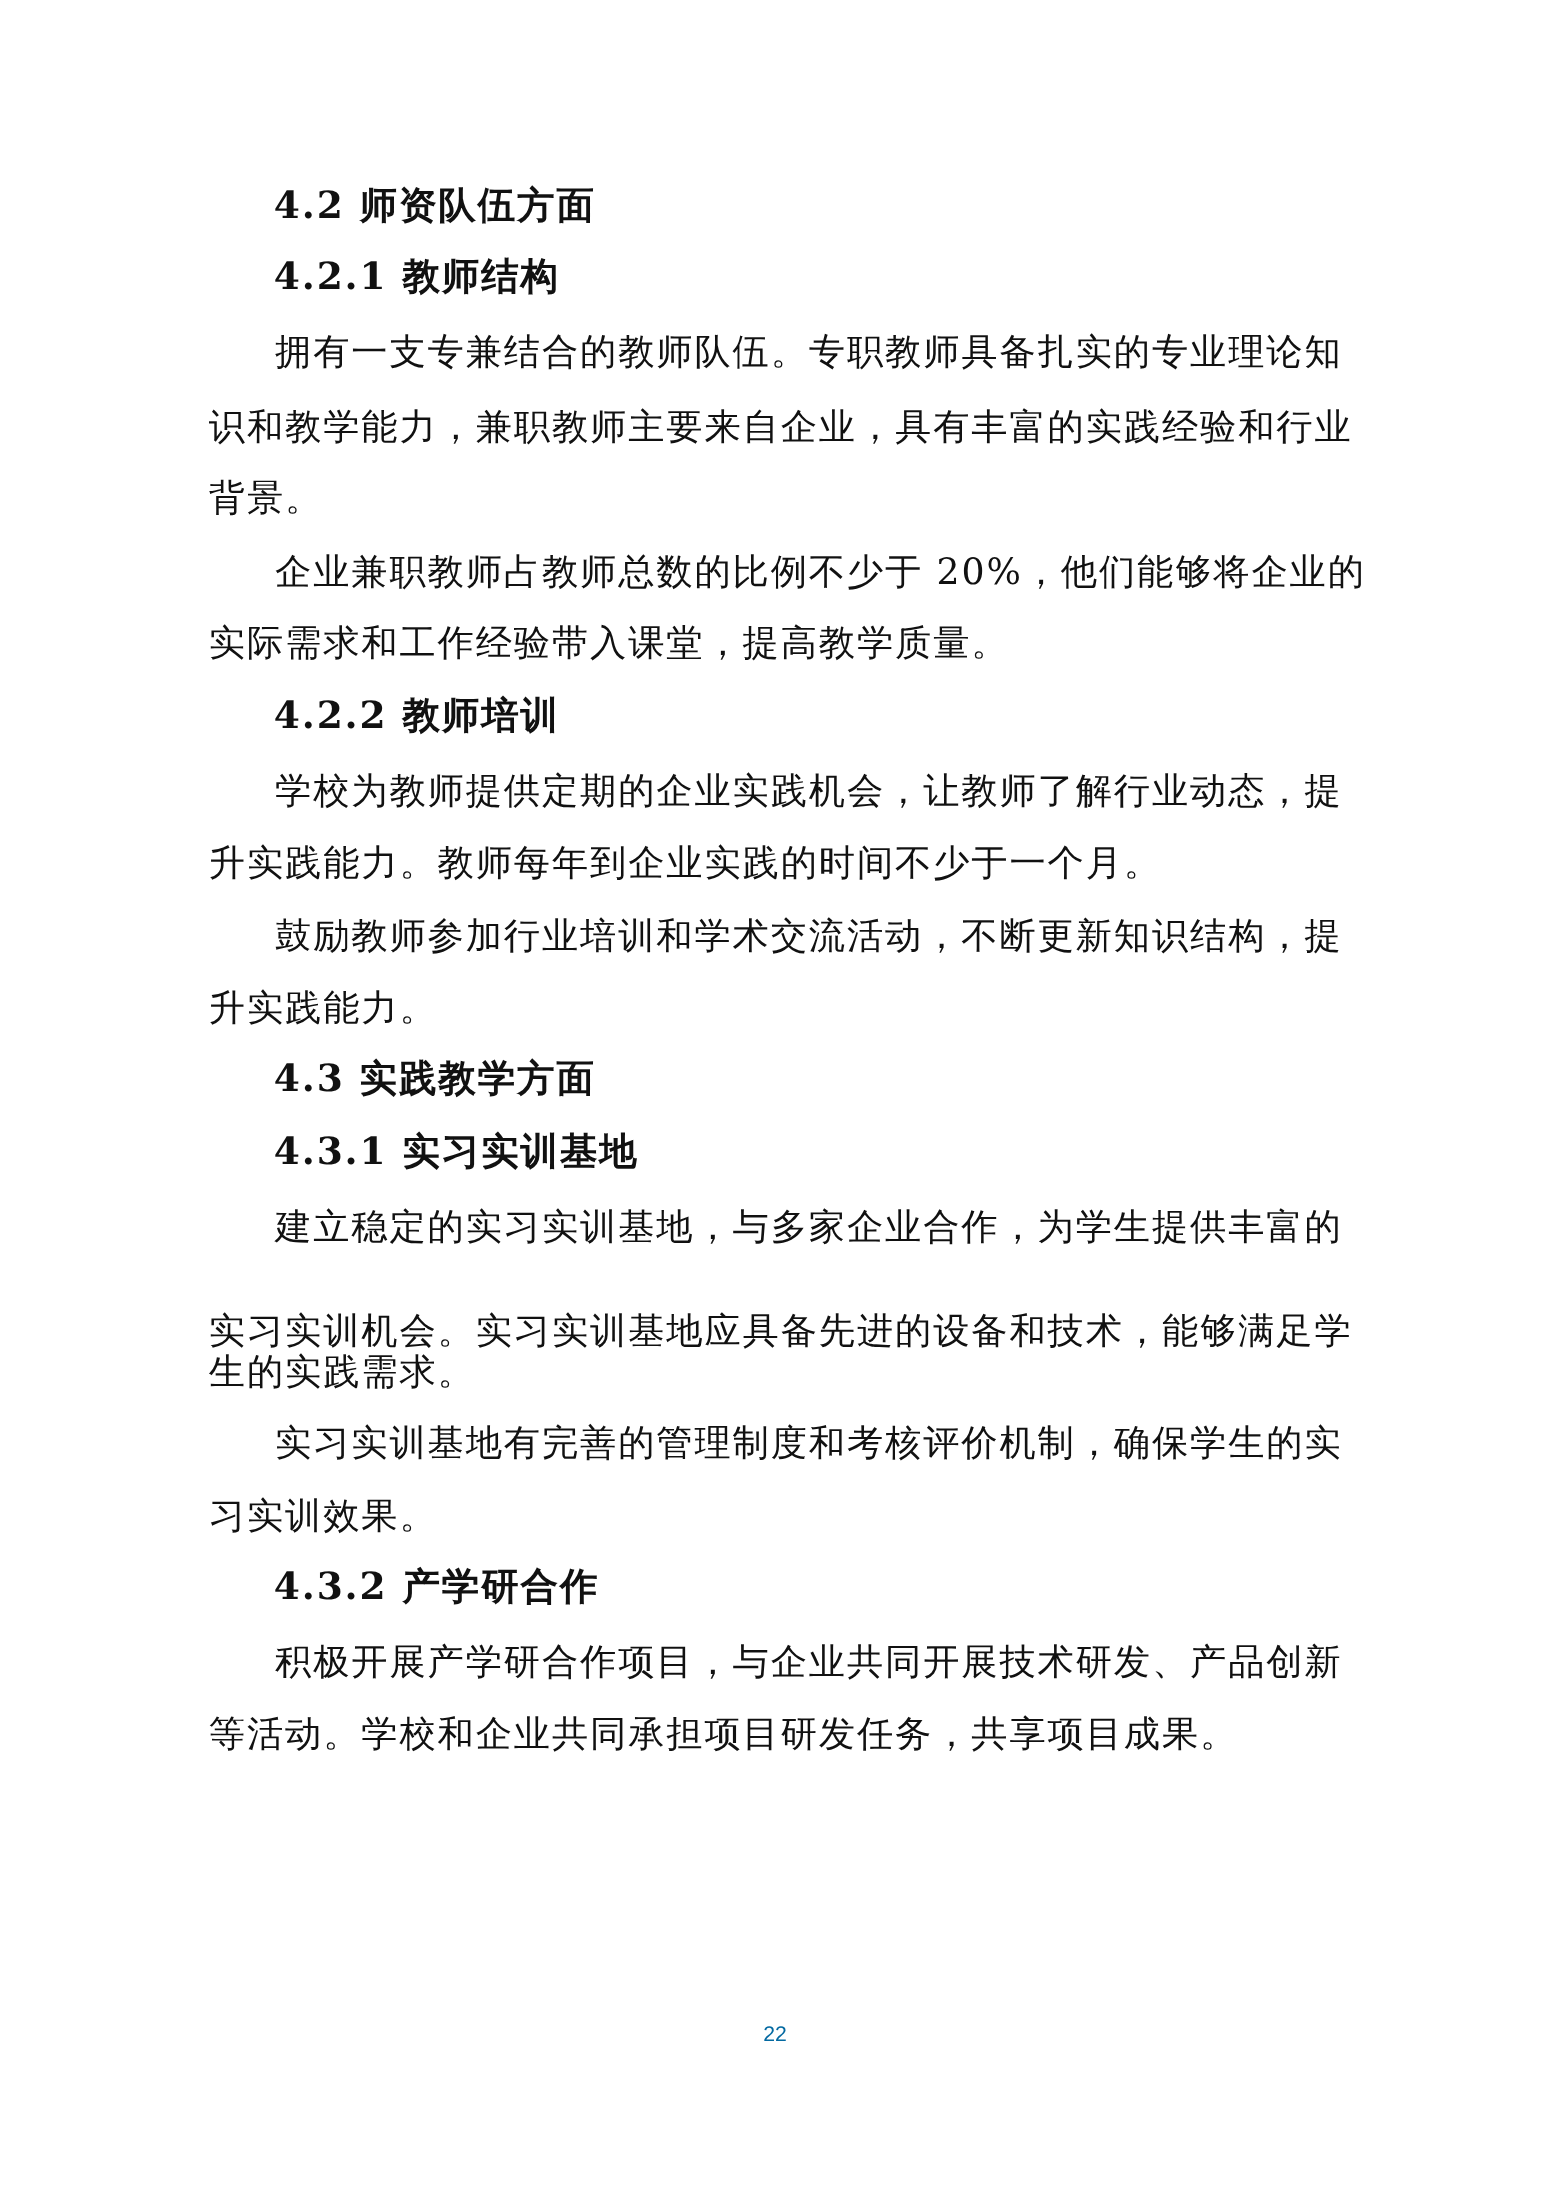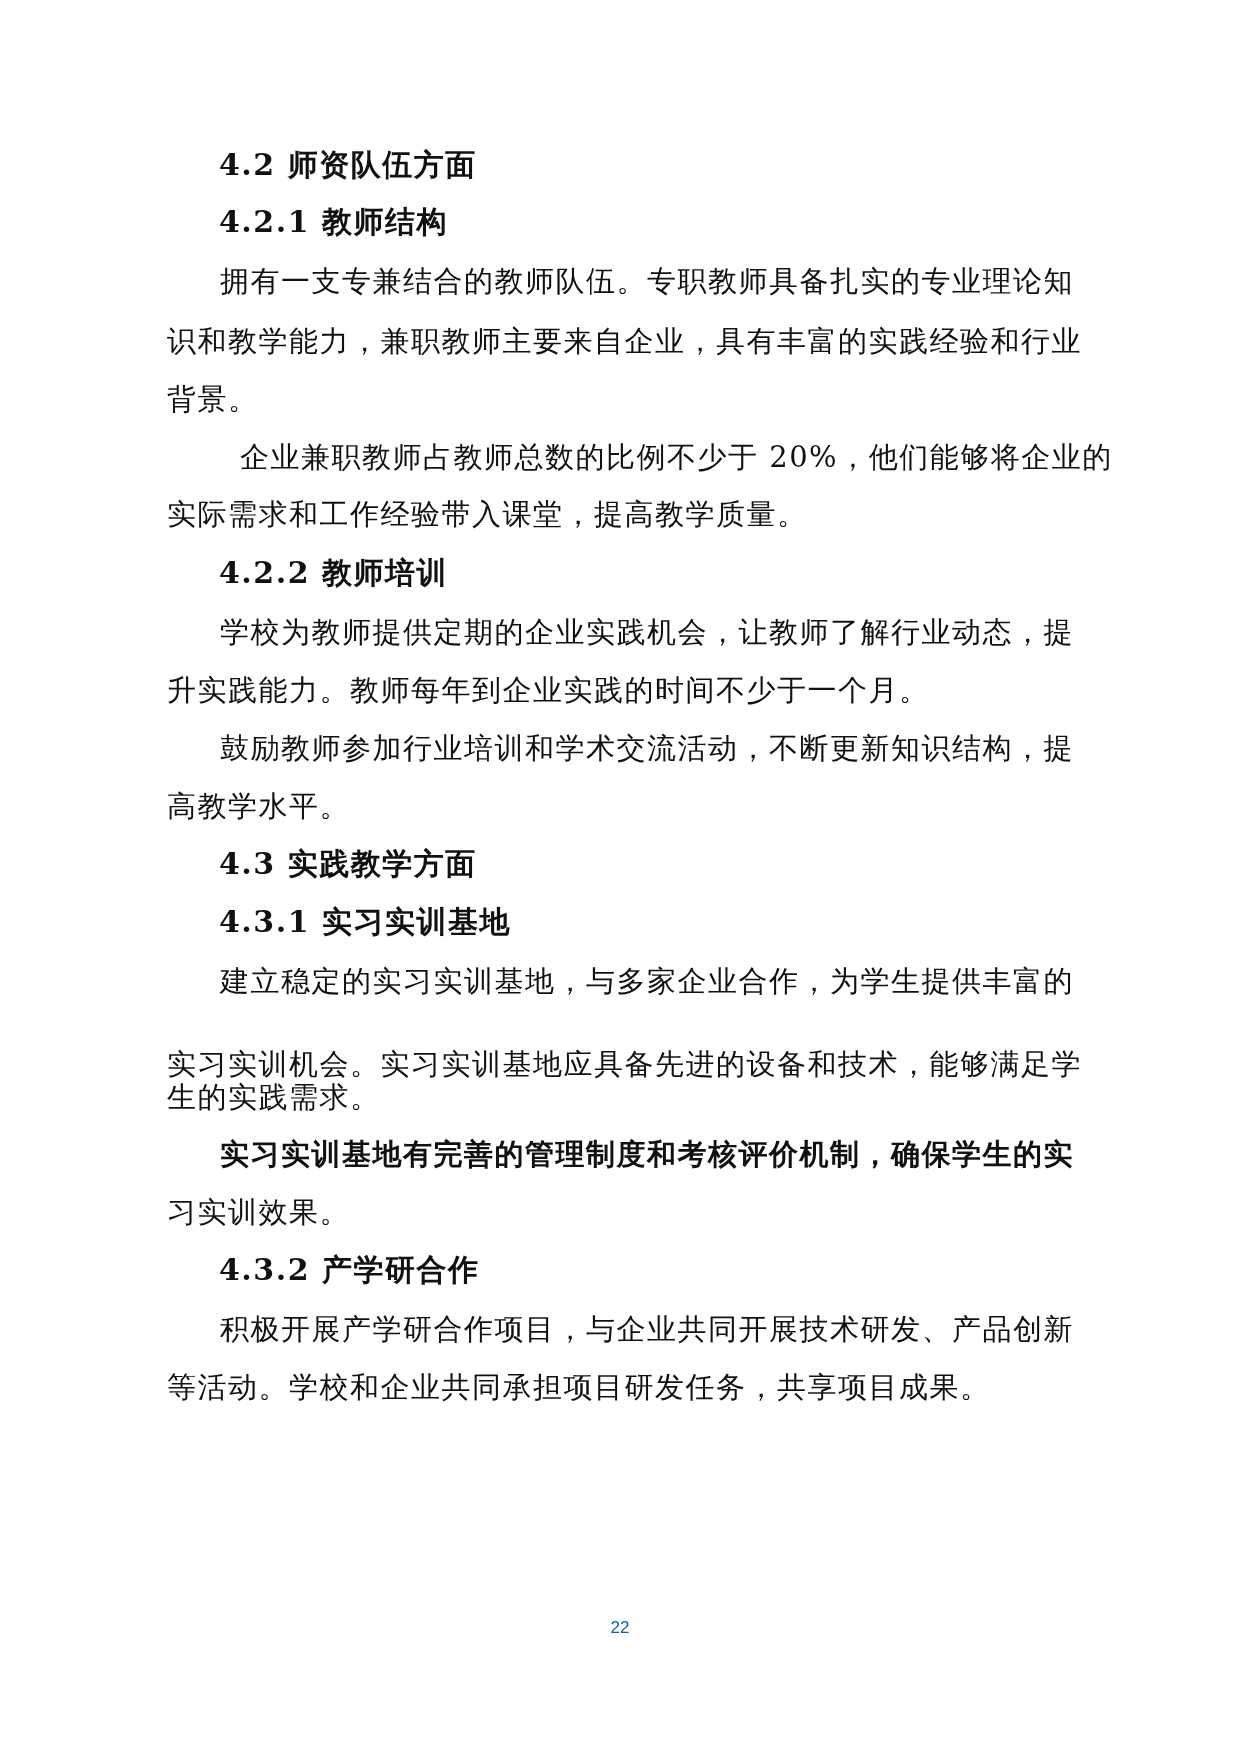--- a/index.html
+++ b/index.html
@@ -24,32 +24,32 @@
 </style>
 </head>
 <body>
 
 <div class="page">
   <div class="line h" style="left:219px;top:148px;">4.2 师资队伍方面</div>
   <div class="line h" style="left:219px;top:205px;">4.2.1 教师结构</div>
   <div class="line" style="left:220px;top:264px;">拥有一支专兼结合的教师队伍。专职教师具备扎实的专业理论知</div>
   <div class="line" style="left:167px;top:324px;">识和教学能力，兼职教师主要来自企业，具有丰富的实践经验和行业</div>
   <div class="line" style="left:167px;top:382px;font-family:Liberation Serif, serif;">背景。</div>
-  <div class="line" style="left:220px;top:440px;margin-left:20px;">企业兼职教师占教师总数的比例不少于 20%，他们能够将企业的</div>
+  <div class="line" style="left:220px;top:440px;">企业兼职教师占教师总数的比例不少于 20%，他们能够将企业的</div>
   <div class="line" style="left:167px;top:497px;">实际需求和工作经验带入课堂，提高教学质量。</div>
   <div class="line h" style="left:219px;top:556px;">4.2.2 教师培训</div>
   <div class="line" style="left:220px;top:615px;">学校为教师提供定期的企业实践机会，让教师了解行业动态，提</div>
   <div class="line" style="left:167px;top:673px;">升实践能力。教师每年到企业实践的时间不少于一个月。</div>
   <div class="line" style="left:220px;top:731px;">鼓励教师参加行业培训和学术交流活动，不断更新知识结构，提</div>
-  <div class="line" style="left:167px;top:789px;">高教学水平。</div>
+  <div class="line" style="left:167px;top:789px;">升实践能力。</div>
   <div class="line h" style="left:219px;top:847px;">4.3 实践教学方面</div>
   <div class="line h" style="left:219px;top:905px;">4.3.1 实习实训基地</div>
   <div class="line" style="left:220px;top:964px;">建立稳定的实习实训基地，与多家企业合作，为学生提供丰富的</div>
   <div class="line" style="left:167px;top:1022px;margin-top:25px;">实习实训机会。实习实训基地应具备先进的设备和技术，能够满足学</div>
   <div class="line" style="left:167px;top:1080px;">生的实践需求。</div>
-  <div class="line" style="left:220px;top:1137px;font-weight:bold;">实习实训基地有完善的管理制度和考核评价机制，确保学生的实</div>
+  <div class="line" style="left:220px;top:1137px;">实习实训基地有完善的管理制度和考核评价机制，确保学生的实</div>
   <div class="line" style="left:167px;top:1195px;">习实训效果。</div>
   <div class="line h" style="left:219px;top:1253px;">4.3.2 产学研合作</div>
   <div class="line" style="left:220px;top:1312px;">积极开展产学研合作项目，与企业共同开展技术研发、产品创新</div>
   <div class="line" style="left:167px;top:1370px;">等活动。学校和企业共同承担项目研发任务，共享项目成果。</div>
 
   <div class="pagenum">22</div>
 </div>
 
 </body></html>

